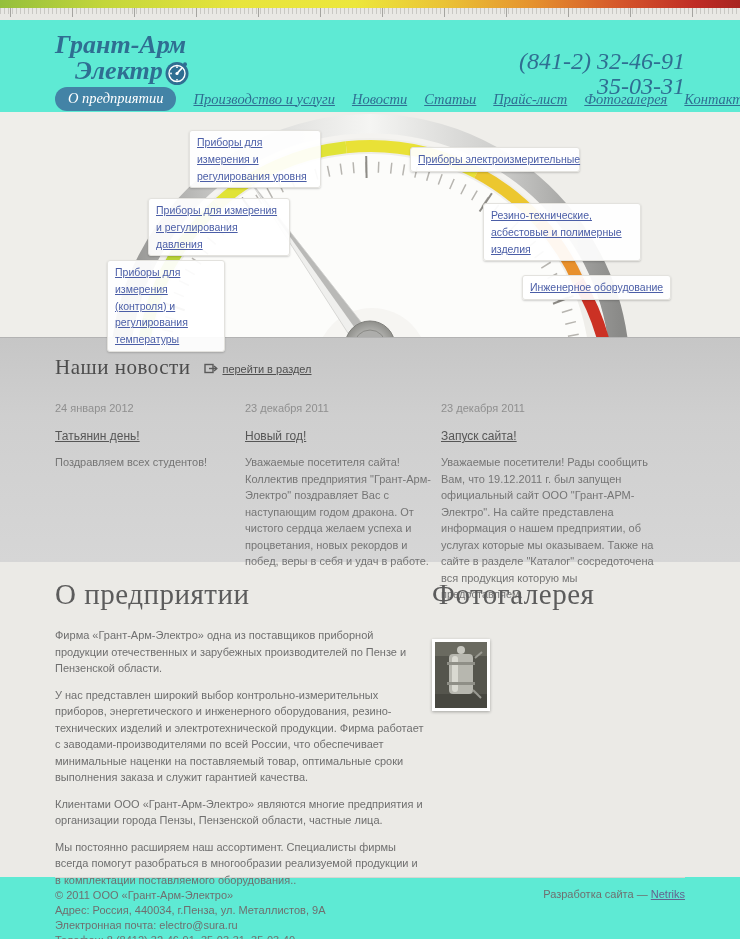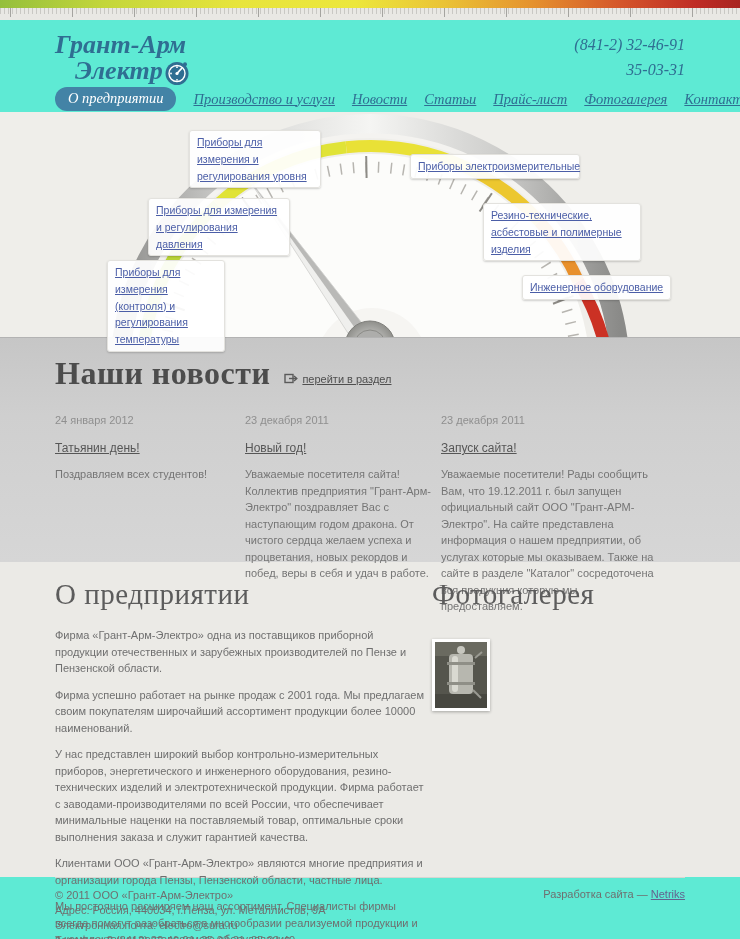--- a/index.html
+++ b/index.html
@@ -16,47 +16,47 @@
     background-size:auto 9px, auto 6px;
     background-repeat:repeat-x, repeat-x;
     background-position:10px 0, 0 0; }
 
   
   header { height:66px; padding:12px 55px 0; display:flex; justify-content:space-between; }
   .logo { cursor:pointer; color:#2f6e92; font-family:"Liberation Serif", serif; font-style:italic; font-weight:bold; }
   .logo-l1 { font-size:26px; line-height:26px; }
   .logo-l2 { font-size:26px; line-height:26px; margin-left:20px; display:flex; }
   .logo-gauge { margin-left:1px; margin-top:2px; }
-  .phones { text-align:right; color:#2f6e92; font-family:"Liberation Serif", serif; font-style:italic; font-size:16px; line-height:25px; }
+  .phones { text-align:right; color:#2f6e92; font-family:"Liberation Serif", serif; font-style:italic; font-size:24px; line-height:25px;margin-top:17px; }
 
   
   nav { height:26px; padding:0 55px; display:flex; align-items:center; gap:17px; }
   .nav-pill { background:#4383a6; color:#fff; font-family:"Liberation Serif", serif; font-style:italic; font-size:14.5px;
     padding:3px 13px 4px; border-radius:12px; text-decoration:none; cursor:pointer; white-space:nowrap; }
   .nav-link { color:#2f6e92; font-family:"Liberation Serif", serif; font-style:italic; font-size:14.5px;
     text-decoration:underline; cursor:pointer; white-space:nowrap; }
 
   
   .hero { position:relative; height:225px; background:#efeeea; }
   .hero svg { display:block; }
   .glabel { position:absolute; display:inline-block; background:rgba(255,255,255,.93); border:1px solid #e3e2de;
     border-radius:3px; box-shadow:0 1px 2px rgba(0,0,0,.18); padding:3px 7px; font-size:10.5px; line-height:1.6;
     color:#4b5ea7; text-decoration:underline; cursor:pointer; }
   .gl1 { left:189px; top:18px;  max-width:132px; }
-  .gl2 { left:410px; top:42px;  max-width:170px; white-space:nowrap; }
+  .gl2 { left:410px; top:35px;  max-width:170px; white-space:nowrap; }
   .gl3 { left:148px; top:86px;  max-width:142px; }
   .gl4 { left:483px; top:91px;  max-width:158px; }
   .gl5 { left:107px; top:148px; max-width:118px; }
   .gl6 { left:522px; top:163px; max-width:160px; white-space:nowrap; }
 
   
   .news { height:225px; padding:18px 55px 0; background:linear-gradient(180deg,#c6c6c6 0%,#cfcfcf 35%,#d6d6d6 100%);
     box-shadow:inset 0 1px 0 #b3b3b3; }
   .news-head { display:flex; align-items:baseline; gap:14px; }
-  .news-head h2 { font-family:"Liberation Serif", serif; font-weight:700; font-size:32px; color:#4c4c4c; letter-spacing:.5px; }
+  .news-head h2 { font-family:"Liberation Serif", serif; font-weight:400; font-size:21px; color:#4c4c4c; letter-spacing:.5px; }
   .goto { display:inline-flex; align-items:center; gap:4px; font-size:11px; color:#4f4f4f; cursor:pointer; }
   .goto span { text-decoration:underline;text-align:center; }
   .news-grid { display:grid; grid-template-columns:190px 196px 214px; column-gap:0; margin-top:22px; }
   .news-date { font-size:11px; color:#8f8f8f; margin-bottom:12px; }
   .news-title { display:inline-block; font-size:12px; color:#565656; text-decoration:underline; cursor:pointer; margin-bottom:11px; }
   .news-text { font-size:11px; color:#757575; line-height:1.5; }
 
   
   .about { height:315px; padding:16px 55px 0; background:#ebeae6; display:grid; grid-template-columns:377px 1fr; }
   .about h2 { font-family:"Liberation Serif", serif; font-weight:400; font-size:29px; color:#5c5c5c; margin-bottom:16px; letter-spacing:.5px; }
@@ -193,21 +193,20 @@
         <a class="news-title">Запуск сайта!</a>
         <p class="news-text">Уважаемые посетители! Рады сообщить Вам, что 19.12.2011 г. был запущен официальный сайт ООО "Грант-АРМ-Электро". На  сайте представлена информация о нашем предприятии, об услугах которые мы оказываем. Также на сайте в разделе "Каталог" сосредоточена вся продукция которую мы предоставляем.</p>
       </article>
     </div>
   </section>
 
   <section class="about">
     <div class="about-col">
       <h2>О предприятии</h2>
       <p>Фирма «Грант-Арм-Электро» одна из поставщиков приборной продукции отечественных и зарубежных производителей по Пензе и Пензенской области.</p>
-      <p>Фирма успешно работает на рынке продаж с 2001 года. Мы предлагаем своим покупателям широчайший ассортимент продукции более 10000 наименований.</p>
       <p>У нас представлен широкий выбор контрольно-измерительных приборов, энергетического и инженерного оборудования, резино-технических изделий и электротехнической продукции. Фирма работает с заводами-производителями по всей России, что обеспечивает минимальные наценки на поставляемый товар, оптимальные сроки выполнения заказа и служит гарантией качества.</p>
       <p>Клиентами ООО «Грант-Арм-Электро» являются многие предприятия и организации города Пензы, Пензенской области, частные лица.</p>
       <p>Мы постоянно расширяем наш ассортимент. Специалисты фирмы всегда помогут разобраться в многообразии реализуемой продукции и в комплектации поставляемого оборудования..</p>
 
     </div>
     <div class="gallery-col">
       <h2>Фотогалерея</h2>
       <a class="photo">
         <svg width="52" height="66" viewBox="0 0 52 66">
           <rect width="52" height="66" fill="#55554d"></rect>

